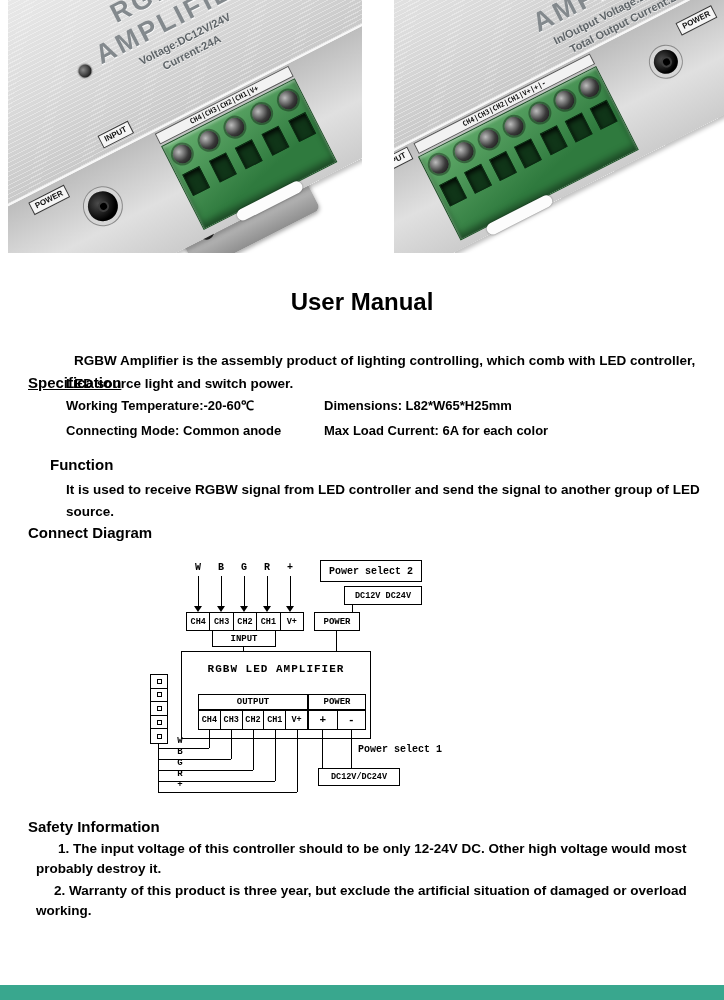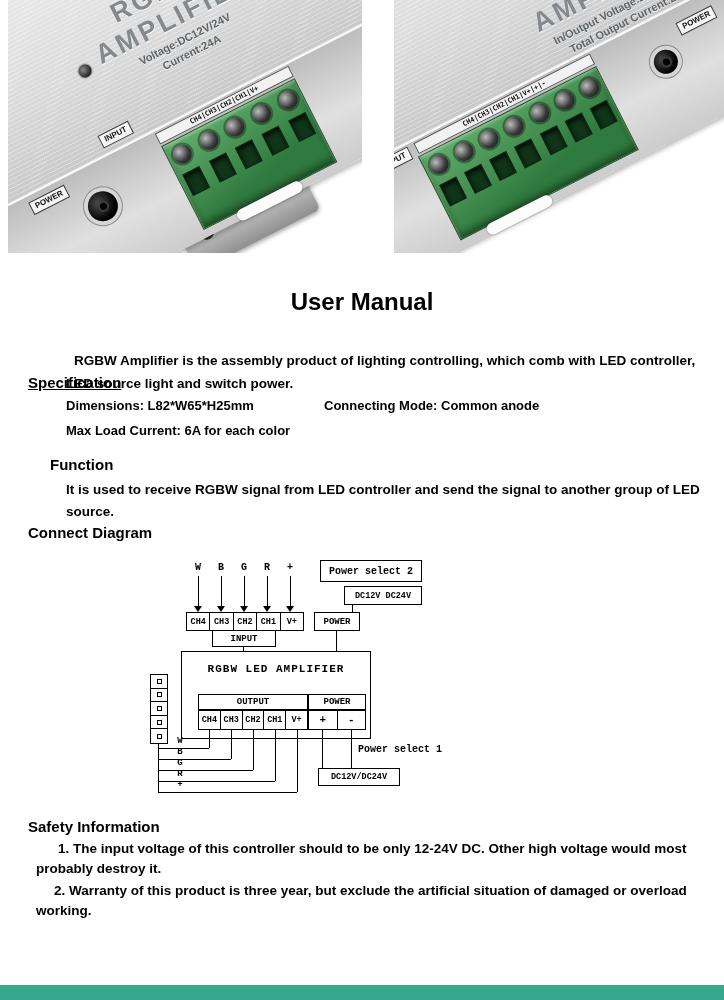--- a/index.html
+++ b/index.html
@@ -267,20 +267,21 @@
   </div>
 
 </div>
 
 <h1 class="page-title">User Manual</h1>
 
 <p class="intro">RGBW Amplifier is the assembly product of lighting controlling, which comb with LED controller, LED source light and switch power.</p>
 
 <h2 class="sec-h" id="spec-h">Specification</h2>
 <div class="spec-grid">
+  <div class="spec-item">Working Temperature:-20-60℃</div>
   <div class="spec-item">Dimensions: L82*W65*H25mm</div>
   <div class="spec-item">Connecting Mode: Common anode</div>
   <div class="spec-item">Max Load Current: 6A for each color</div>
   <div class="spec-item"></div>
 </div>
 
 <h2 class="sec-h" id="func-h">Function</h2>
 <p class="func-text">It is used to receive RGBW signal from LED controller and send the signal to another group of LED source.</p>
 
 <h2 class="sec-h" id="diag-h">Connect Diagram</h2>

